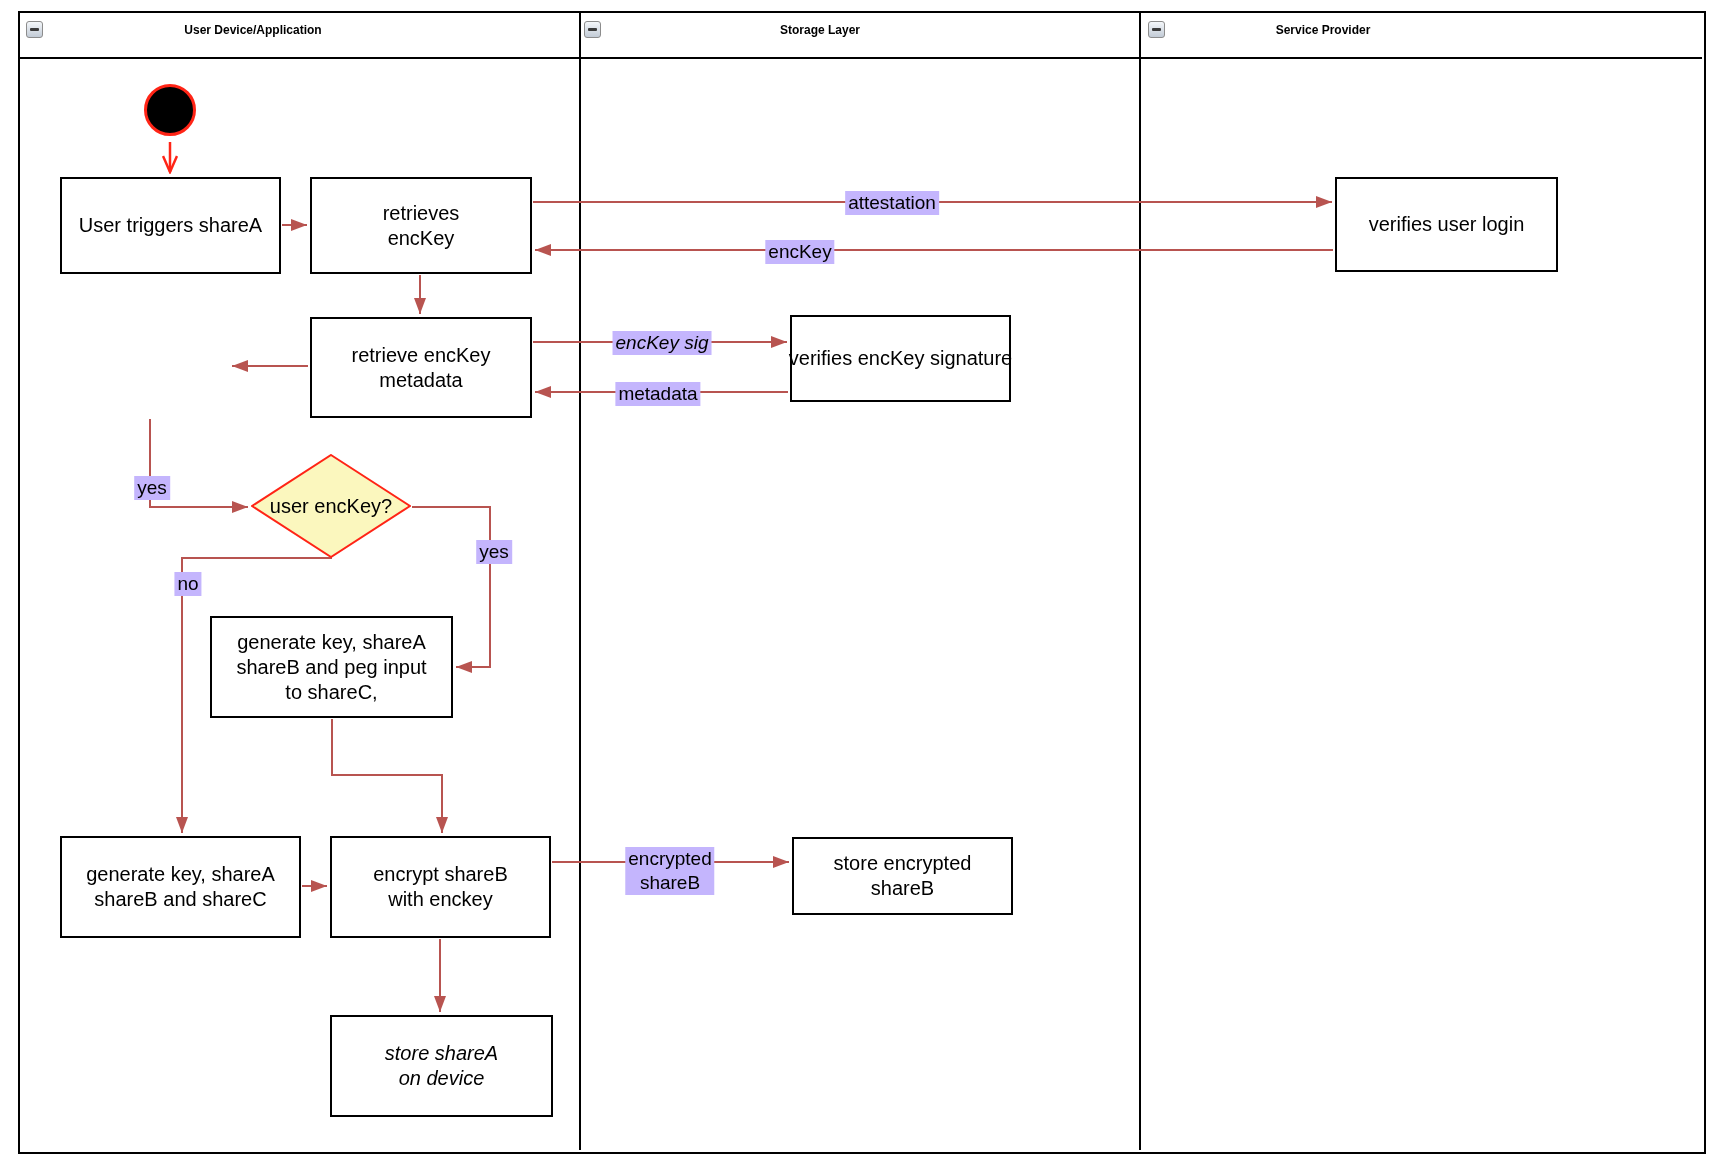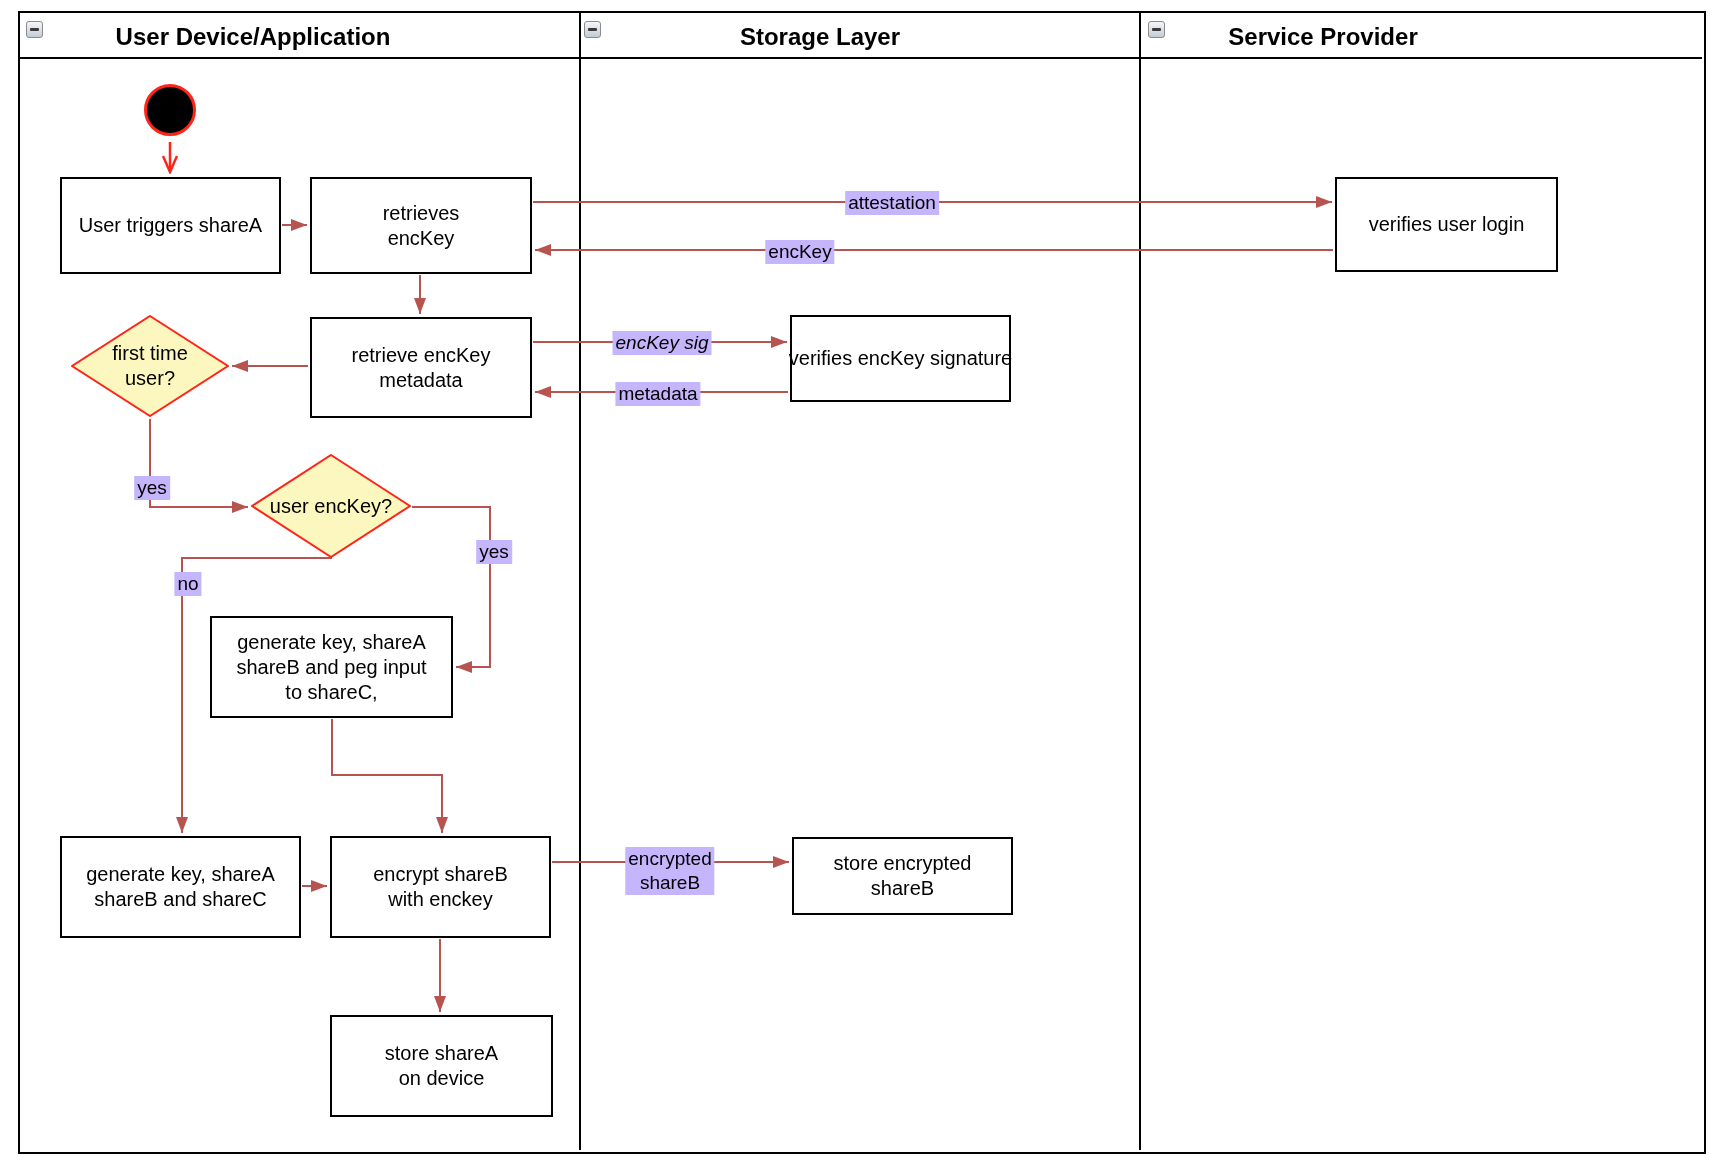--- a/index.html
+++ b/index.html
@@ -5,21 +5,21 @@
   html,body{margin:0;padding:0;background:#ffffff;}
   #canvas{
     position:relative;width:1720px;height:1170px;background:#ffffff;
     font-family:"Liberation Sans","DejaVu Sans",sans-serif;color:#000;
     overflow:hidden;
   }
   .abs{position:absolute;}
   .pool-border{border:2px solid #000;background:transparent;}
   .lane-line{background:#000;}
   .lane-title{
-    font-size:24px;font-weight:bold;white-space:nowrap;
+    font-size:12px;font-weight:bold;white-space:nowrap;
     transform:translateX(-50%);
   }
   .collapse-btn{
     width:17px;height:17px;border:1px solid #8c8c8c;border-radius:3px;
     background:linear-gradient(#f4f7fa,#c2cbd6);
     display:flex;align-items:center;justify-content:center;
     box-sizing:border-box;cursor:pointer;
   }
   .collapse-btn .bar{width:9px;height:3px;background:#3a3a3a;border-radius:1px;}
   .node{
@@ -134,30 +134,23 @@
 encKey</div>
   <div class="abs node" style="left:310px;top:317px;width:222px;height:101px;">retrieve encKey
 metadata</div>
   <div class="abs node" style="left:210px;top:616px;width:243px;height:102px;">generate key, shareA
 shareB and peg input
 to shareC,</div>
   <div class="abs node" style="left:60px;top:836px;width:241px;height:102px;">generate key, shareA
 shareB and shareC</div>
   <div class="abs node" style="left:330px;top:836px;width:221px;height:102px;">encrypt shareB
 with enckey</div>
-  <div class="abs node" style="left:330px;top:1015px;width:223px;height:102px;">store shareA
+  <div class="abs node" style="left:330px;top:1015px;width:223px;height:102px;font-style:italic;">store shareA
 on device</div>
 
-  <div class="abs diamond-wrap" style="left:71px;top:315px;width:158px;height:102px;">
-    <svg width="158" height="102" viewBox="0 0 158 102">
-      <polygon points="79,1 157,51 79,101 1,51" fill="#FBF7BE" stroke="#ff2416" stroke-width="2"></polygon>
-    </svg>
-    <div class="diamond-label">first time
-user?</div>
-  </div>
   <div class="abs diamond-wrap" style="left:251px;top:454px;width:160px;height:104px;">
     <svg width="160" height="104" viewBox="0 0 160 104">
       <polygon points="80,1 159,52 80,103 1,52" fill="#FBF7BE" stroke="#ff2416" stroke-width="2"></polygon>
     </svg>
     <div class="diamond-label">user encKey?</div>
   </div>
 
   <div class="abs node nowrap" style="left:790px;top:315px;width:221px;height:87px;">verifies encKey signature</div>
   <div class="abs node" style="left:792px;top:837px;width:221px;height:78px;">store encrypted
 shareB</div>

